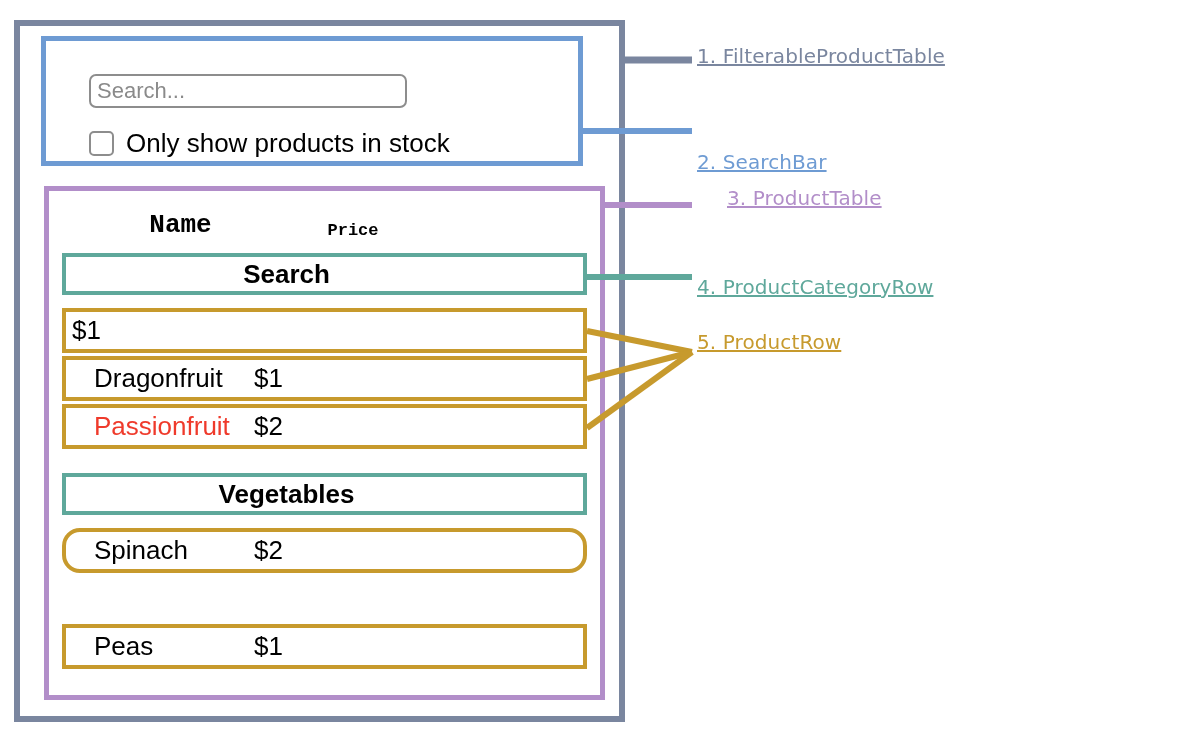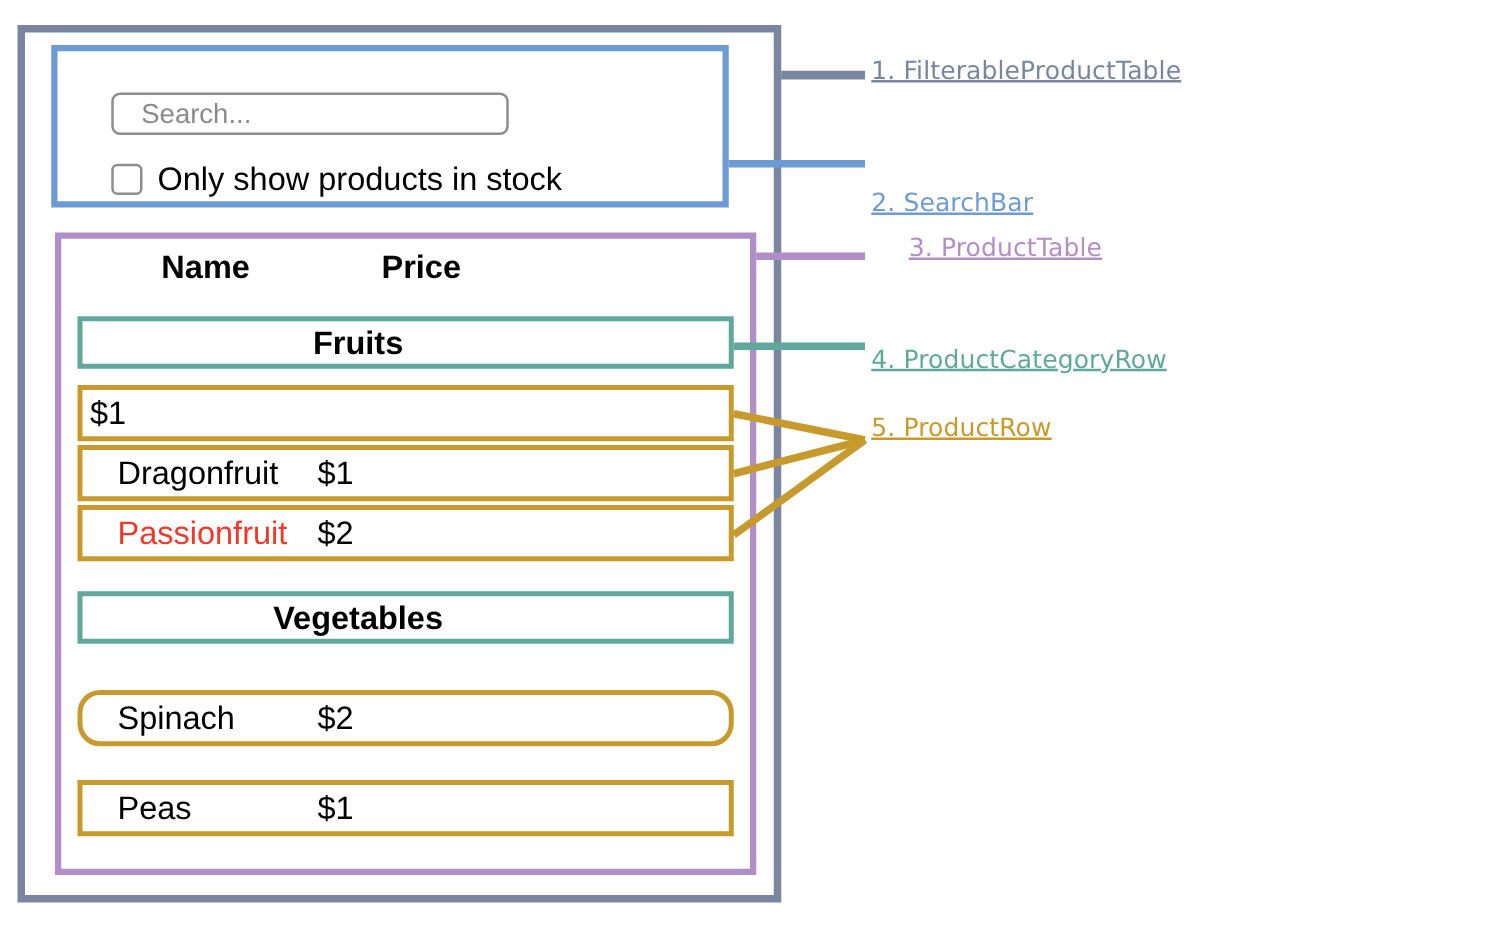--- a/index.html
+++ b/index.html
@@ -29,21 +29,21 @@
   }
 
   
   #search-input{
     position:absolute;left:89px;top:74px;width:318px;height:34px;
     box-sizing:border-box;
     border:2px solid #8d8d8d;border-radius:7px;
     background:#fff;
     font-family:"Liberation Sans", sans-serif;
     font-size:22px;color:#3c3c3c;
-    padding:0 22px;
+    padding:0 6px;
     line-height:30px;
     outline:none;
   }
   #search-input::placeholder{color:#8a8a8a;opacity:1;}
 
   #checkbox-row{
     position:absolute;left:89px;top:126px;height:34px;
     display:flex;align-items:center;gap:12px;
   }
   #stock-checkbox{
@@ -51,25 +51,25 @@
     border:2px solid #8d8d8d;border-radius:5px;background:#fff;
     flex:0 0 auto;
   }
   #stock-label{
     font-size:26px;color:#000;white-space:nowrap;
     font-family:"Liberation Sans", sans-serif;
   }
 
   
   #table-header{
-    position:absolute;left:72px;top:198px;width:470px;height:42px;
-    display:flex;align-items:flex-start;
+    position:absolute;left:88px;top:198px;width:470px;height:42px;
+    display:flex;align-items:flex-end;font-family:Liberation Mono, monospace;
   }
   .col-name{width:185px;font-weight:bold;font-size:26px;color:#000;text-align:center;}
-  .col-price{width:160px;font-weight:bold;font-size:26px;color:#000;text-align:center;}
+  .col-price{width:160px;font-weight:bold;font-size:17px;color:#000;text-align:center;}
 
   .cat-row{
     position:absolute;left:62px;width:525px;height:42px;
     box-sizing:border-box;
     border:4px solid var(--c-cat);
     background:#fff;
     display:flex;align-items:center;justify-content:center;
   }
   .cat-row span{
     font-weight:bold;font-size:26px;color:#000;
@@ -128,40 +128,40 @@
     <div id="stock-checkbox"></div>
     <div id="stock-label">Only show products in stock</div>
   </div>
 
   <div id="table-header">
     <div class="col-name">Name</div>
     <div class="col-price">Price</div>
   </div>
 
   <div class="cat-row" id="cat-0" style="top:253px;">
-    <span>Fruits</span>
+    <span>Search</span>
   </div>
 
   <div class="prod-row" id="row-0-0" style="top:308px;">
     <div class="pprice">$1</div>
   </div>
   <div class="prod-row" id="row-0-1" style="top:356px;">
     <div class="pname">Dragonfruit</div>
     <div class="pprice">$1</div>
   </div>
   <div class="prod-row" id="row-0-2" style="top:404px;">
     <div class="pname out">Passionfruit</div>
     <div class="pprice">$2</div>
   </div>
 
   <div class="cat-row" id="cat-1" style="top:473px;">
     <span>Vegetables</span>
   </div>
 
-  <div class="prod-row" id="row-1-0" style="top:552px;border-radius:18px;">
+  <div class="prod-row" id="row-1-0" style="top:528px;border-radius:18px;">
     <div class="pname">Spinach</div>
     <div class="pprice">$2</div>
   </div>
   <div class="prod-row" id="row-1-2" style="top:624px;">
     <div class="pname">Peas</div>
     <div class="pprice">$1</div>
   </div>
 
   <svg id="connectors" viewBox="0 0 1200 744">
 

